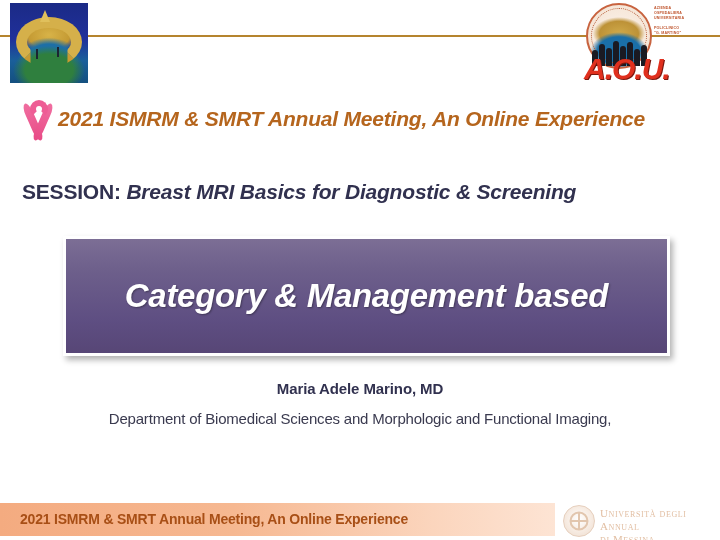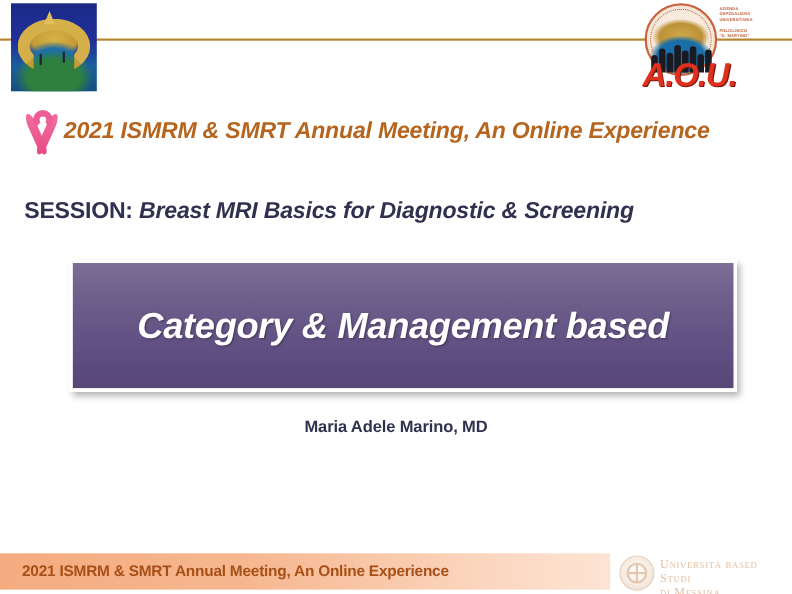--- a/index.html
+++ b/index.html
@@ -355,27 +355,28 @@
   <span>SESSION:</span>
   <span class="emph">Breast MRI Basics for Diagnostic &amp; Screening</span>
 </div>
 
 <div id="title-box">
   <div class="tline">Category &amp; Management based</div>
 </div>
 
 <div id="author-block">
   <div id="author-name">Maria Adele Marino, MD</div>
+  <div id="affiliation-1">Department of Biomedical Sciences and Morphologic and Functional Imaging,</div>
 </div>
 
 <div id="footer-bar"></div>
 <div id="footer-text">2021 ISMRM &amp; SMRT Annual Meeting, An Online Experience</div>
 <div id="unime-logo">
   <div id="unime-seal">
     <div class="cross-v"></div>
     <div class="cross-h"></div>
     <div class="inner"></div>
   </div>
   <div id="unime-name">
-    <div>Università based Studi</div>
+    <div>Università degli Annual</div>
     <div>di Messina</div>
   </div>
 </div>
 
 </body></html>

